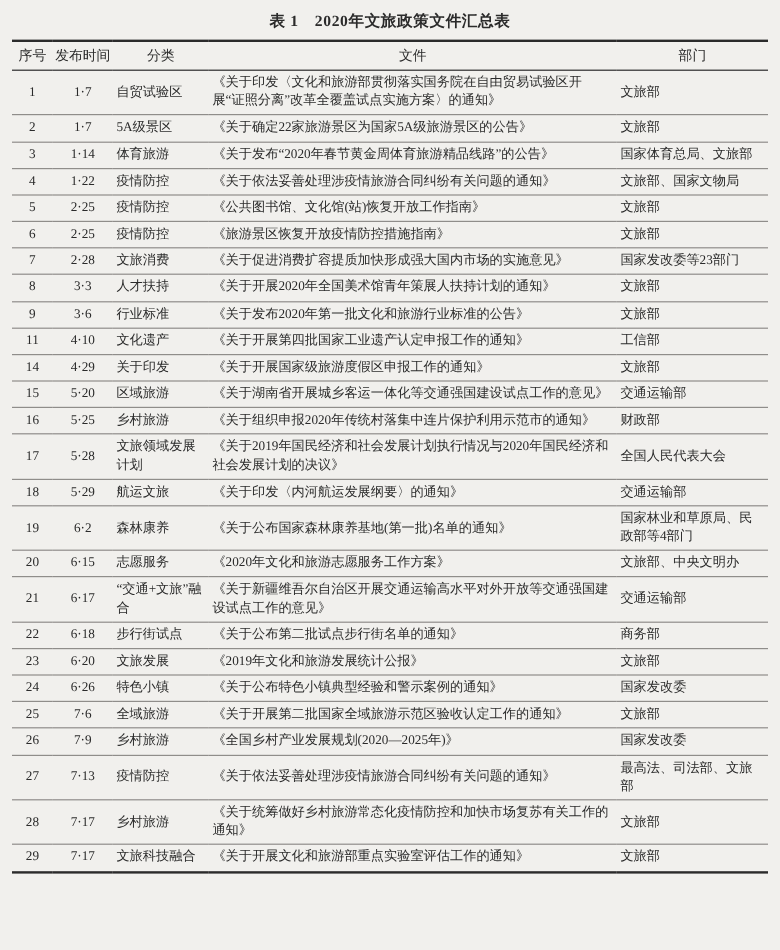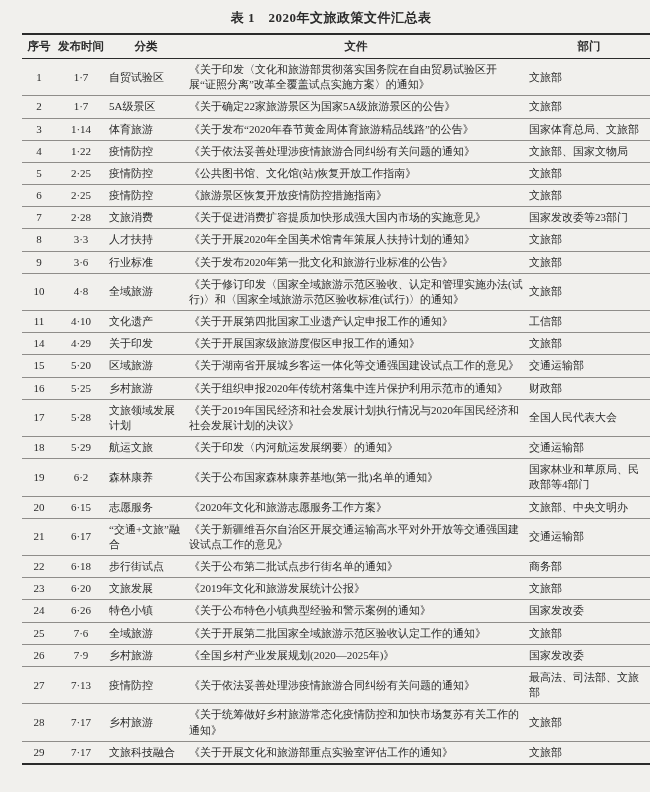--- a/index.html
+++ b/index.html
@@ -3,38 +3,38 @@
 <meta charset="utf-8">
 <style>
   html,body{margin:0;padding:0;}
   body{
     width:650px;height:792px;
     background:#f1f0ed;
     color:#2b2b2b;
     font-family:"Liberation Serif","DejaVu Serif",serif;
     overflow:hidden;
   }
-  .page{box-sizing:border-box;width:650px;height:792px;padding:5px 10px 0 22px;}
+  .page{box-sizing:border-box;width:650px;height:792px;padding:5px 10px 0 10px;}
   .title{
     text-align:center;font-weight:bold;font-size:13px;
     padding:4px 0 6px 0;letter-spacing:0.5px;
   }
   table.policy{
     width:630px;margin:0 auto;border-collapse:collapse;table-layout:fixed;
     font-size:11px;
     border-top:2px solid #2b2b2b;
     border-bottom:2px solid #2b2b2b;
   }
   col.c-no{width:34px;}
   col.c-date{width:50px;}
   col.c-cat{width:80px;}
   col.c-doc{width:340px;}
   col.c-dept{width:126px;}
   thead th{
-    font-weight:bold;font-size:11.5px;text-align:center;
+    font-weight:normal;font-size:11.5px;text-align:center;
     padding:4px 2px;
     border-bottom:1.5px solid #2b2b2b;
   }
   tbody td{
     padding:3px 3px;line-height:1.38;vertical-align:middle;
     border-bottom:1px solid #8f8d8a;
     word-break:break-all;
   }
   tbody tr:last-child td{border-bottom:none;}
   td.no,td.date{text-align:center;}
@@ -120,27 +120,20 @@
           <td class="dept">文旅部</td>
         </tr>
         <tr>
           <td class="no">9</td>
           <td class="date">3·6</td>
           <td class="cat">行业标准</td>
           <td class="doc">《关于发布2020年第一批文化和旅游行业标准的公告》</td>
           <td class="dept">文旅部</td>
         </tr>
         <tr>
-          <td class="no">10</td>
-          <td class="date">4·8</td>
-          <td class="cat">全域旅游</td>
-          <td class="doc">《关于修订印发〈国家全域旅游示范区验收、认定和管理实施办法(试行)〉和〈国家全域旅游示范区验收标准(试行)〉的通知》</td>
-          <td class="dept">文旅部</td>
-        </tr>
-        <tr>
           <td class="no">11</td>
           <td class="date">4·10</td>
           <td class="cat">文化遗产</td>
           <td class="doc">《关于开展第四批国家工业遗产认定申报工作的通知》</td>
           <td class="dept">工信部</td>
         </tr>
         <tr>
           <td class="no">14</td>
           <td class="date">4·29</td>
           <td class="cat">关于印发</td>

